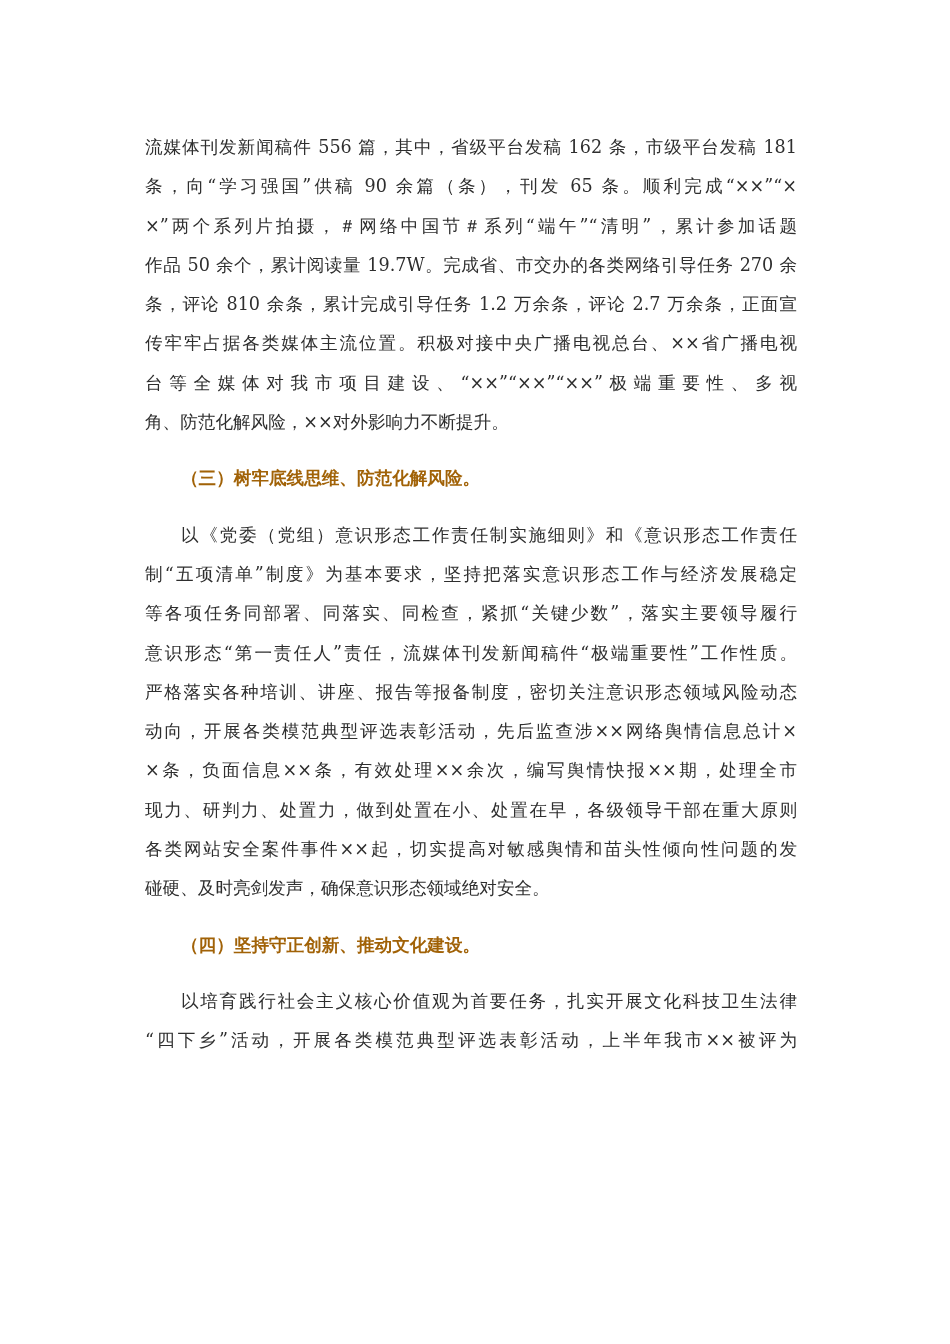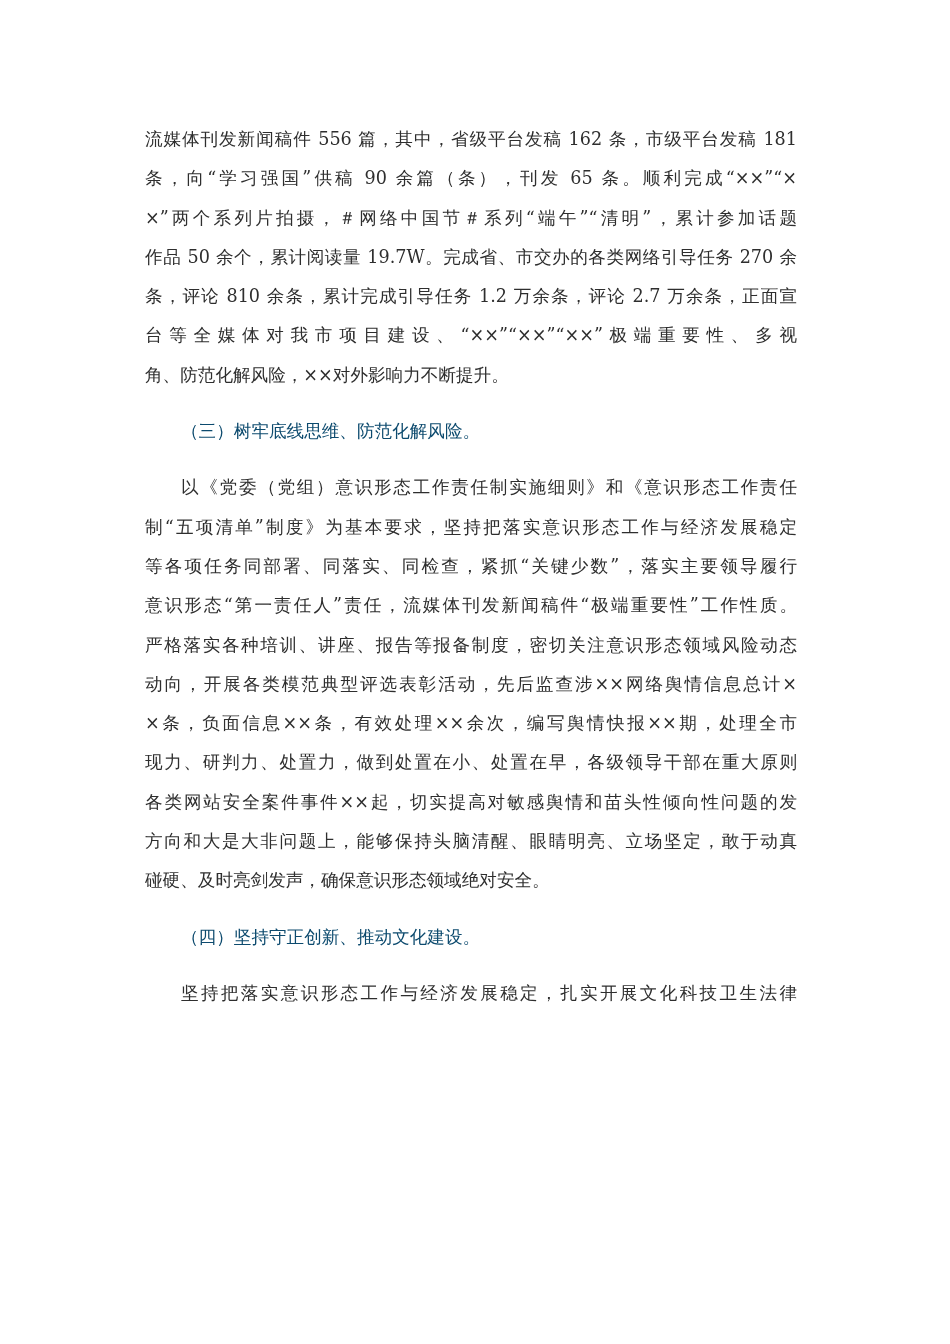--- a/index.html
+++ b/index.html
@@ -11,21 +11,21 @@
       width: 950px;
       height: 1344px;
       position: relative;
       overflow: hidden;
       font-family: "DejaVu Serif", "Liberation Serif", serif;
       color: #2e2e2e;
     }
     .page {
       position: absolute;
       left: 145px;
-      top: 120px;
+      top: 128px;
       width: 652px;
     }
     .line {
       height: 39.3px;
       line-height: 39.3px;
       font-size: 17.6px;
       white-space: nowrap;
       text-align: justify;
       text-align-last: justify;
       letter-spacing: 0;
@@ -36,61 +36,62 @@
     .line.indent {
       padding-left: 36px;
     }
     .gap {
       height: 17px;
     }
     .heading {
       height: 39.3px;
       line-height: 39.3px;
       font-size: 17.6px;
-      font-weight: normal;
+      font-weight: bold;
       font-family: "DejaVu Sans", "Liberation Sans", sans-serif;
       padding-left: 36px;
-      color: #0c4a6e;
+      color: #a16207;
       white-space: nowrap;
     }
   </style>
 </head>
 <body>
 
 <div class="page">
 
   <div>
     <div class="line">流媒体刊发新闻稿件 556 篇，其中，省级平台发稿 162 条，市级平台发稿 181</div>
     <div class="line">条，向“学习强国”供稿 90 余篇（条），刊发 65 条。顺利完成“××”“×</div>
     <div class="line">×”两个系列片拍摄，＃网络中国节＃系列“端午”“清明”，累计参加话题</div>
     <div class="line">作品 50 余个，累计阅读量 19.7W。完成省、市交办的各类网络引导任务 270 余</div>
     <div class="line">条，评论 810 余条，累计完成引导任务 1.2 万余条，评论 2.7 万余条，正面宣</div>
+    <div class="line">传牢牢占据各类媒体主流位置。积极对接中央广播电视总台、××省广播电视</div>
     <div class="line">台等全媒体对我市项目建设、“××”“××”“××”极端重要性、多视</div>
     <div class="line last">角、防范化解风险，××对外影响力不断提升。</div>
   </div>
 
   <div class="gap"></div>
   <div class="heading">（三）树牢底线思维、防范化解风险。</div>
   <div class="gap"></div>
 
   <div>
     <div class="line indent">以《党委（党组）意识形态工作责任制实施细则》和《意识形态工作责任</div>
     <div class="line">制“五项清单”制度》为基本要求，坚持把落实意识形态工作与经济发展稳定</div>
     <div class="line">等各项任务同部署、同落实、同检查，紧抓“关键少数”，落实主要领导履行</div>
     <div class="line">意识形态“第一责任人”责任，流媒体刊发新闻稿件“极端重要性”工作性质。</div>
     <div class="line">严格落实各种培训、讲座、报告等报备制度，密切关注意识形态领域风险动态</div>
     <div class="line">动向，开展各类模范典型评选表彰活动，先后监查涉××网络舆情信息总计×</div>
     <div class="line">×条，负面信息××条，有效处理××余次，编写舆情快报××期，处理全市</div>
     <div class="line">现力、研判力、处置力，做到处置在小、处置在早，各级领导干部在重大原则</div>
     <div class="line">各类网站安全案件事件××起，切实提高对敏感舆情和苗头性倾向性问题的发</div>
-    <div class="line">方向和大是大非问题上，能够保持头脑清醒、眼睛明亮、立场坚定，敢于动真</div>
     <div class="line last">碰硬、及时亮剑发声，确保意识形态领域绝对安全。</div>
   </div>
 
   <div class="gap"></div>
   <div class="heading">（四）坚持守正创新、推动文化建设。</div>
   <div class="gap"></div>
 
   <div>
-    <div class="line indent">坚持把落实意识形态工作与经济发展稳定，扎实开展文化科技卫生法律</div>
+    <div class="line indent">以培育践行社会主义核心价值观为首要任务，扎实开展文化科技卫生法律</div>
+    <div class="line">“四下乡”活动，开展各类模范典型评选表彰活动，上半年我市××被评为</div>
   </div>
 
 </div>
 
 </body></html>

